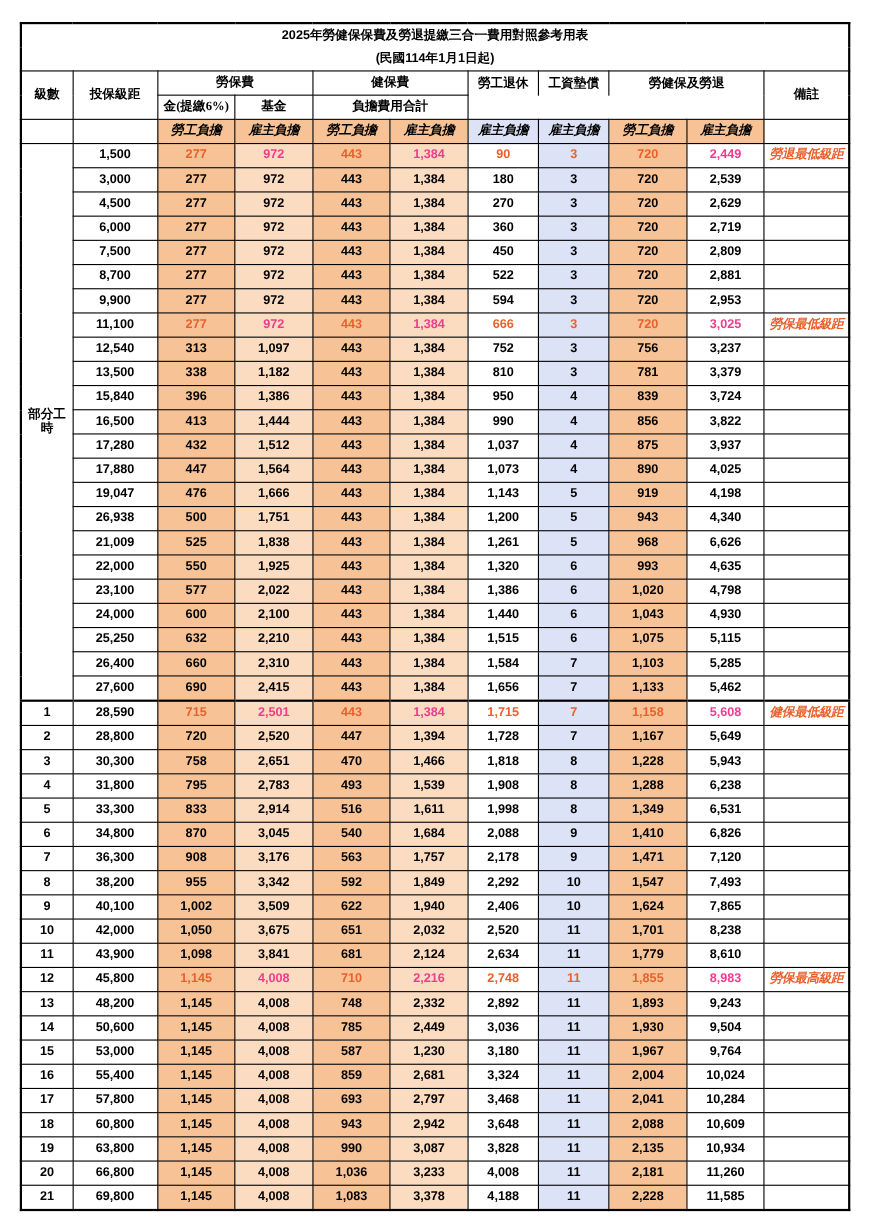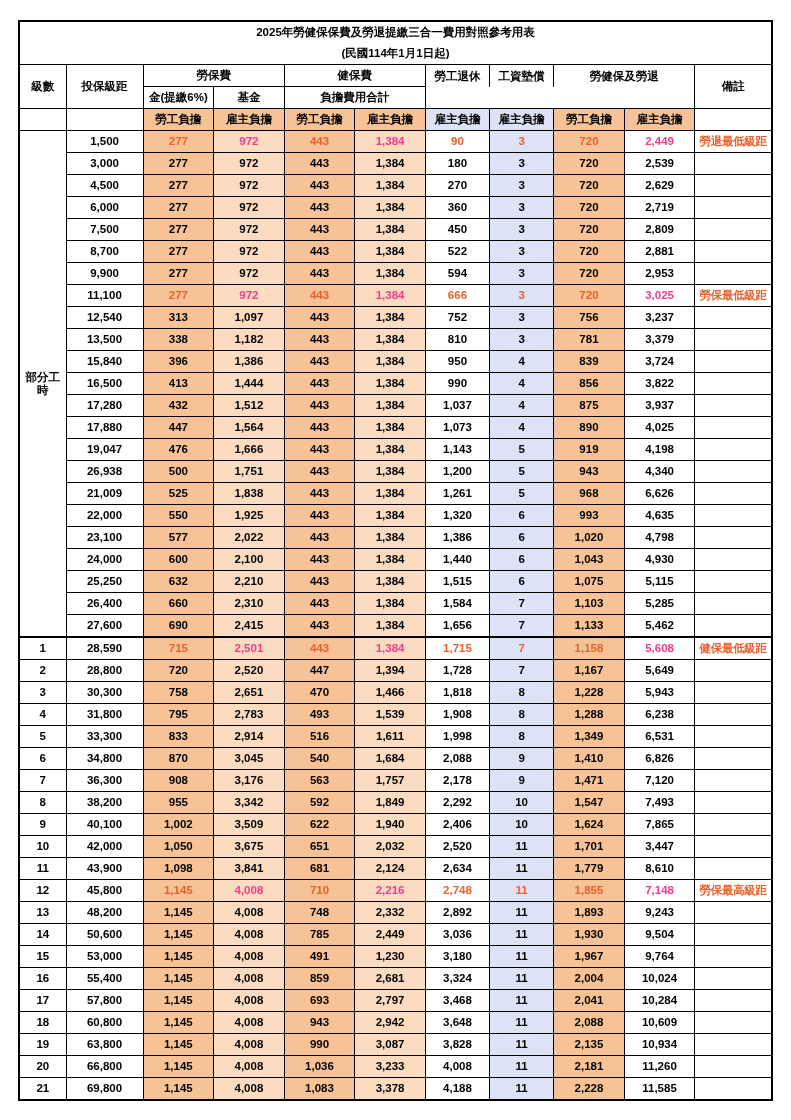--- a/index.html
+++ b/index.html
@@ -58,45 +58,47 @@
   }
   .hdr-small {
     font-size: 10.5px;
     font-weight: bold;
     line-height: 1.15;
   }
   .sub-hdr {
     font-size: 11px;
     font-weight: bold;
     height: 19px;
+    font-style: italic;
   }
   
   .fill-orange { background: #f7c396; }
   .fill-orange-lite { background: #fbdcc0; }
   .fill-blue { background: #dde3f7; }
   .txt-orange { color: #e8612c; }
   .txt-pink { color: #ef3c8e; }
   .note {
     font-size: 8.5px;
     color: #e8612c;
     font-weight: bold;
     letter-spacing: -0.3px;
+    font-style: italic;
   }
   .lvl-col { width: 44px; }
   .range-col { width: 72px; }
   .num-col { width: 66px; }
   .num-col-n { width: 60px; }
   .remark-col { width: 72px; }
   .rowtext {
     font-size: 12px;
     font-weight: bold;
   }
   .thick-top { border-top: 2px solid #000 !important; }
   .nb-bottom { border-bottom: none !important; margin-left: 39px; }
-  .nb-top { border-top: none !important; }
+  .nb-top { border-top: none !important; font-family: Liberation Serif, serif; }
 </style>
 </head>
 <body>
 
 <div id="sheet">
   <table class="main">
     <colgroup>
       <col class="lvl-col">
       <col class="range-col">
       <col class="num-col">
@@ -543,21 +545,21 @@
         <tr>
           <td class="rowtext">10</td>
           <td class="rowtext">42,000</td>
           <td class="fill-orange">1,050</td>
           <td class="fill-orange-lite">3,675</td>
           <td class="fill-orange">651</td>
           <td class="fill-orange-lite">2,032</td>
           <td class="">2,520</td>
           <td class="fill-blue">11</td>
           <td class="fill-orange">1,701</td>
-          <td class="">3,447</td>
+          <td class="">8,238</td>
           <td class="note"></td>
         </tr>
         <tr>
           <td class="rowtext">11</td>
           <td class="rowtext">43,900</td>
           <td class="fill-orange">1,098</td>
           <td class="fill-orange-lite">3,841</td>
           <td class="fill-orange">681</td>
           <td class="fill-orange-lite">2,124</td>
           <td class="">2,634</td>
@@ -569,21 +571,21 @@
         <tr>
           <td class="rowtext">12</td>
           <td class="rowtext">45,800</td>
           <td class="fill-orange txt-orange">1,145</td>
           <td class="fill-orange-lite txt-pink">4,008</td>
           <td class="fill-orange txt-orange">710</td>
           <td class="fill-orange-lite txt-pink">2,216</td>
           <td class=" txt-orange">2,748</td>
           <td class="fill-blue txt-orange">11</td>
           <td class="fill-orange txt-orange">1,855</td>
-          <td class=" txt-pink">7,148</td>
+          <td class=" txt-pink">8,983</td>
           <td class="note">勞保最高級距</td>
         </tr>
         <tr>
           <td class="rowtext">13</td>
           <td class="rowtext">48,200</td>
           <td class="fill-orange">1,145</td>
           <td class="fill-orange-lite">4,008</td>
           <td class="fill-orange">748</td>
           <td class="fill-orange-lite">2,332</td>
           <td class="">2,892</td>
@@ -603,21 +605,21 @@
           <td class="fill-blue">11</td>
           <td class="fill-orange">1,930</td>
           <td class="">9,504</td>
           <td class="note"></td>
         </tr>
         <tr>
           <td class="rowtext">15</td>
           <td class="rowtext">53,000</td>
           <td class="fill-orange">1,145</td>
           <td class="fill-orange-lite">4,008</td>
-          <td class="fill-orange">491</td>
+          <td class="fill-orange">587</td>
           <td class="fill-orange-lite">1,230</td>
           <td class="">3,180</td>
           <td class="fill-blue">11</td>
           <td class="fill-orange">1,967</td>
           <td class="">9,764</td>
           <td class="note"></td>
         </tr>
         <tr>
           <td class="rowtext">16</td>
           <td class="rowtext">55,400</td>

